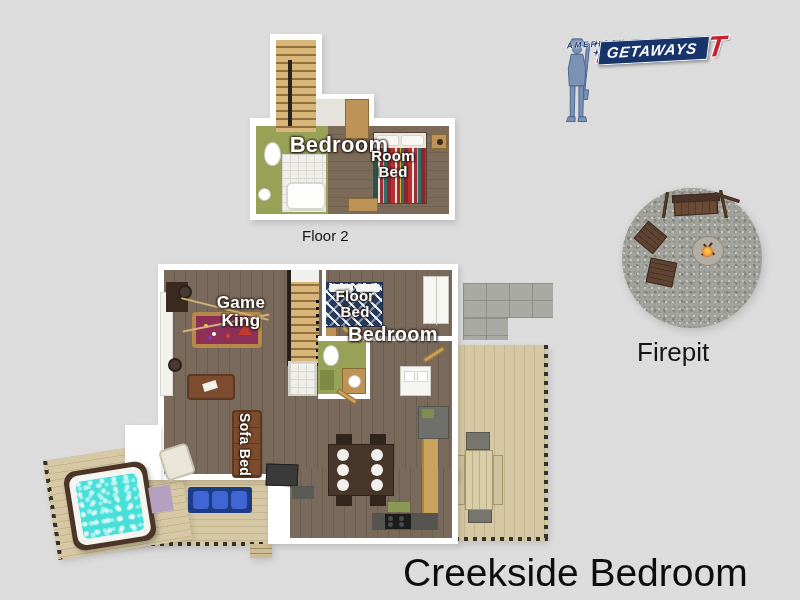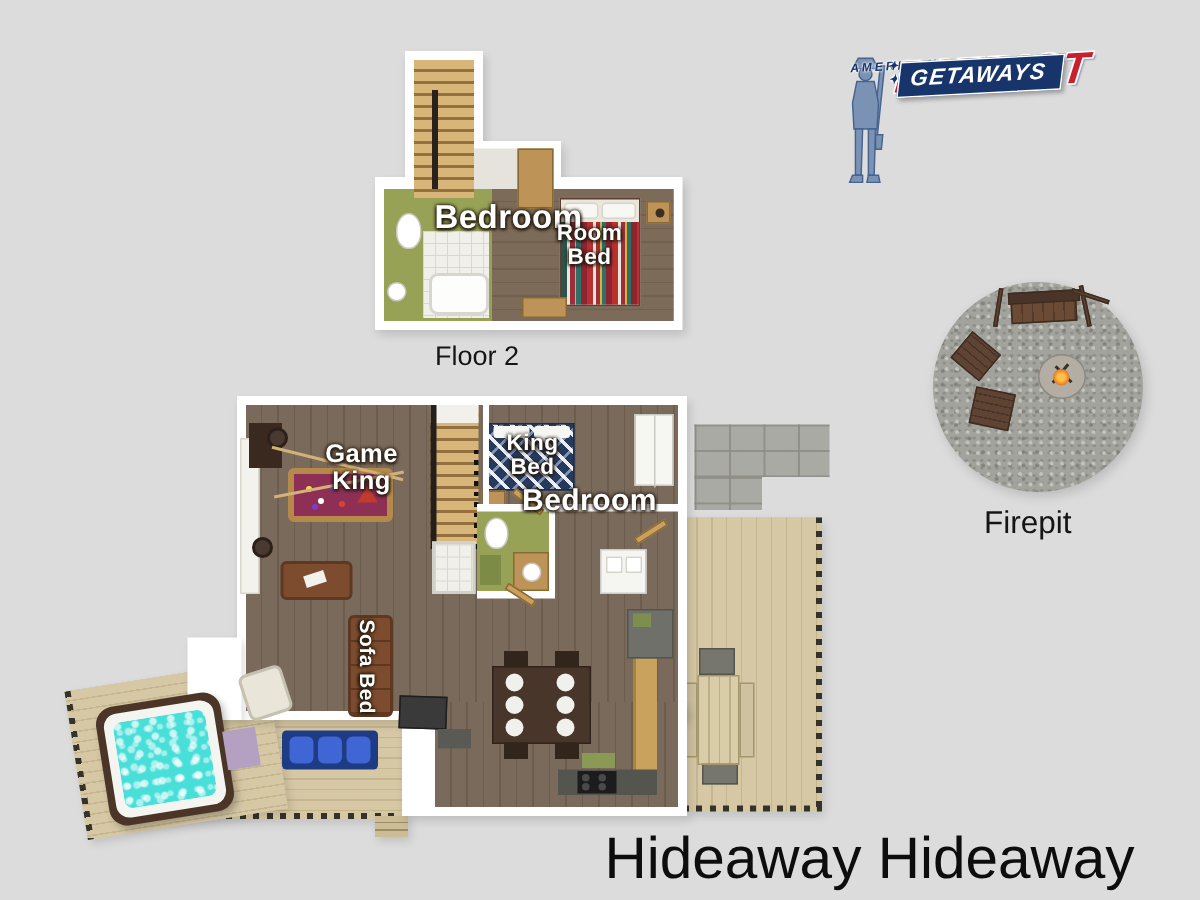--- a/index.html
+++ b/index.html
@@ -98,21 +98,21 @@
       </div>
       <div class="wood" style="left:103px;top:8px;width:16px;height:15px;z-index:3;border:1px solid #8a6a34;">
         <div class="circle" style="left:5px;top:4px;width:6px;height:6px;background:#3a2d22;"></div>
       </div>
       <div class="wood" style="left:20px;top:72px;width:30px;height:14px;z-index:3;border:1px solid #8a6a34;"></div>
     </div>
 
     <div class="rlabel" style="left:38px;top:101px;width:112px;font-size:22px;">Bedroom</div>
     <div class="rlabel" style="left:124px;top:116px;width:48px;font-size:15px;">Room Bed</div>
   </section>
-  <div class="caption" style="left:290px;top:227px;font-size:18px;">Floor 2</div>
+  <div class="caption" style="left:302px;top:227px;font-size:15px;">Floor 2</div>
 
   <div id="logo">
     <svg viewBox="0 0 34 104" style="left:0;top:6px;width:34px;height:100px;">
       <g fill="#7a92b4" stroke="#47648e" stroke-width="1">
         <rect x="25" y="8" width="3" height="52" transform="rotate(6 26 30)"></rect>
         <path d="M8 10 L26 10 L22 3 L12 3 Z"></path>
         <circle cx="17" cy="14" r="4.5"></circle>
         <path d="M11 19 L23 19 L26 34 L25 52 L9 52 L8 34 Z"></path>
         <path d="M10 52 L15 52 L14 84 L10 84 Z"></path>
         <path d="M19 52 L24 52 L23 84 L19 84 Z"></path>
@@ -140,21 +140,21 @@
     <div class="fp-wood" style="left:100px;top:2px;width:3px;height:28px;transform:rotate(-12deg);"></div>
     <div class="fp-wood" style="left:92px;top:8px;width:26px;height:3px;transform:rotate(18deg);"></div>
     <div class="fp-wood" style="left:16px;top:38px;width:25px;height:23px;transform:rotate(40deg);background-image:repeating-linear-gradient(0deg,#5f4434 0 4px,#4a3328 4px 5px);"></div>
     <div class="fp-wood" style="left:26px;top:72px;width:27px;height:25px;transform:rotate(12deg);background-image:repeating-linear-gradient(0deg,#5f4434 0 4px,#4a3328 4px 5px);"></div>
     <div class="circle" style="left:70px;top:48px;width:32px;height:30px;background:#b3ada4;border:1px solid #8e887f;z-index:3;">
       <div style="left:13px;top:4px;width:2px;height:16px;background:#3a3027;transform:rotate(40deg);"></div>
       <div style="left:15px;top:5px;width:2px;height:15px;background:#3a3027;transform:rotate(-45deg);"></div>
       <div class="circle" style="left:9px;top:9px;width:11px;height:11px;background:radial-gradient(circle,#ffc04a 0 30%,#e0761f 70%,#b3551a 100%);"></div>
     </div>
   </div>
-  <div class="caption" style="left:656px;top:337px;font-size:21px;">Firepit</div>
+  <div class="caption" style="left:637px;top:337px;font-size:26px;">Firepit</div>
 
   <section id="floor1">
 
     <div class="patio" style="left:423px;top:25px;width:90px;height:35px;"></div>
     <div class="patio" style="left:423px;top:60px;width:45px;height:22px;"></div>
 
     <div class="deck" style="left:415px;top:87px;width:93px;height:196px;">
       <div class="rail-v" style="right:0;top:0;height:100%;"></div>
       <div class="rail-h" style="left:0;bottom:0;width:100%;"></div>
       <div style="left:11px;top:87px;width:24px;height:18px;background:#76766f;border:1px solid #55554e;z-index:3;"></div>
@@ -273,20 +273,20 @@
       <div class="circle" style="left:3px;top:2px;width:5px;height:5px;background:#4a4a4a;"></div>
       <div class="circle" style="left:14px;top:2px;width:5px;height:5px;background:#4a4a4a;"></div>
       <div class="circle" style="left:3px;top:8px;width:5px;height:5px;background:#4a4a4a;"></div>
       <div class="circle" style="left:14px;top:8px;width:5px;height:5px;background:#4a4a4a;"></div>
     </div>
     <div style="left:378px;top:148px;width:31px;height:33px;background:#70706a;border:1px solid #54544e;z-index:3;"></div>
     <div style="left:382px;top:151px;width:12px;height:9px;background:#7e8e4e;z-index:4;"></div>
     <div style="left:348px;top:244px;width:22px;height:10px;background:#8a9a55;z-index:4;"></div>
 
     <div class="rlabel" style="left:155px;top:36px;width:92px;font-size:17px;">Game King</div>
-    <div class="rlabel" style="left:293px;top:30px;width:44px;font-size:15px;">King Bed</div>
+    <div class="rlabel" style="left:293px;top:30px;width:44px;font-size:15px;">Floor Bed</div>
     <div class="rlabel" style="left:307px;top:66px;width:92px;font-size:20px;">Bedroom</div>
     <div class="rlabel sofalabel" style="left:197px;top:152px;height:70px;font-size:14px;">Sofa Bed</div>
   </section>
 
-  <div class="caption" style="left:403px;top:551px;font-size:39px;color:#0d0d0d;">Hideaway Hideaway</div>
+  <div class="caption" style="left:403px;top:551px;font-size:39px;color:#0d0d0d;">Creekside Bedroom</div>
 
 </div>
 
 </body></html>

